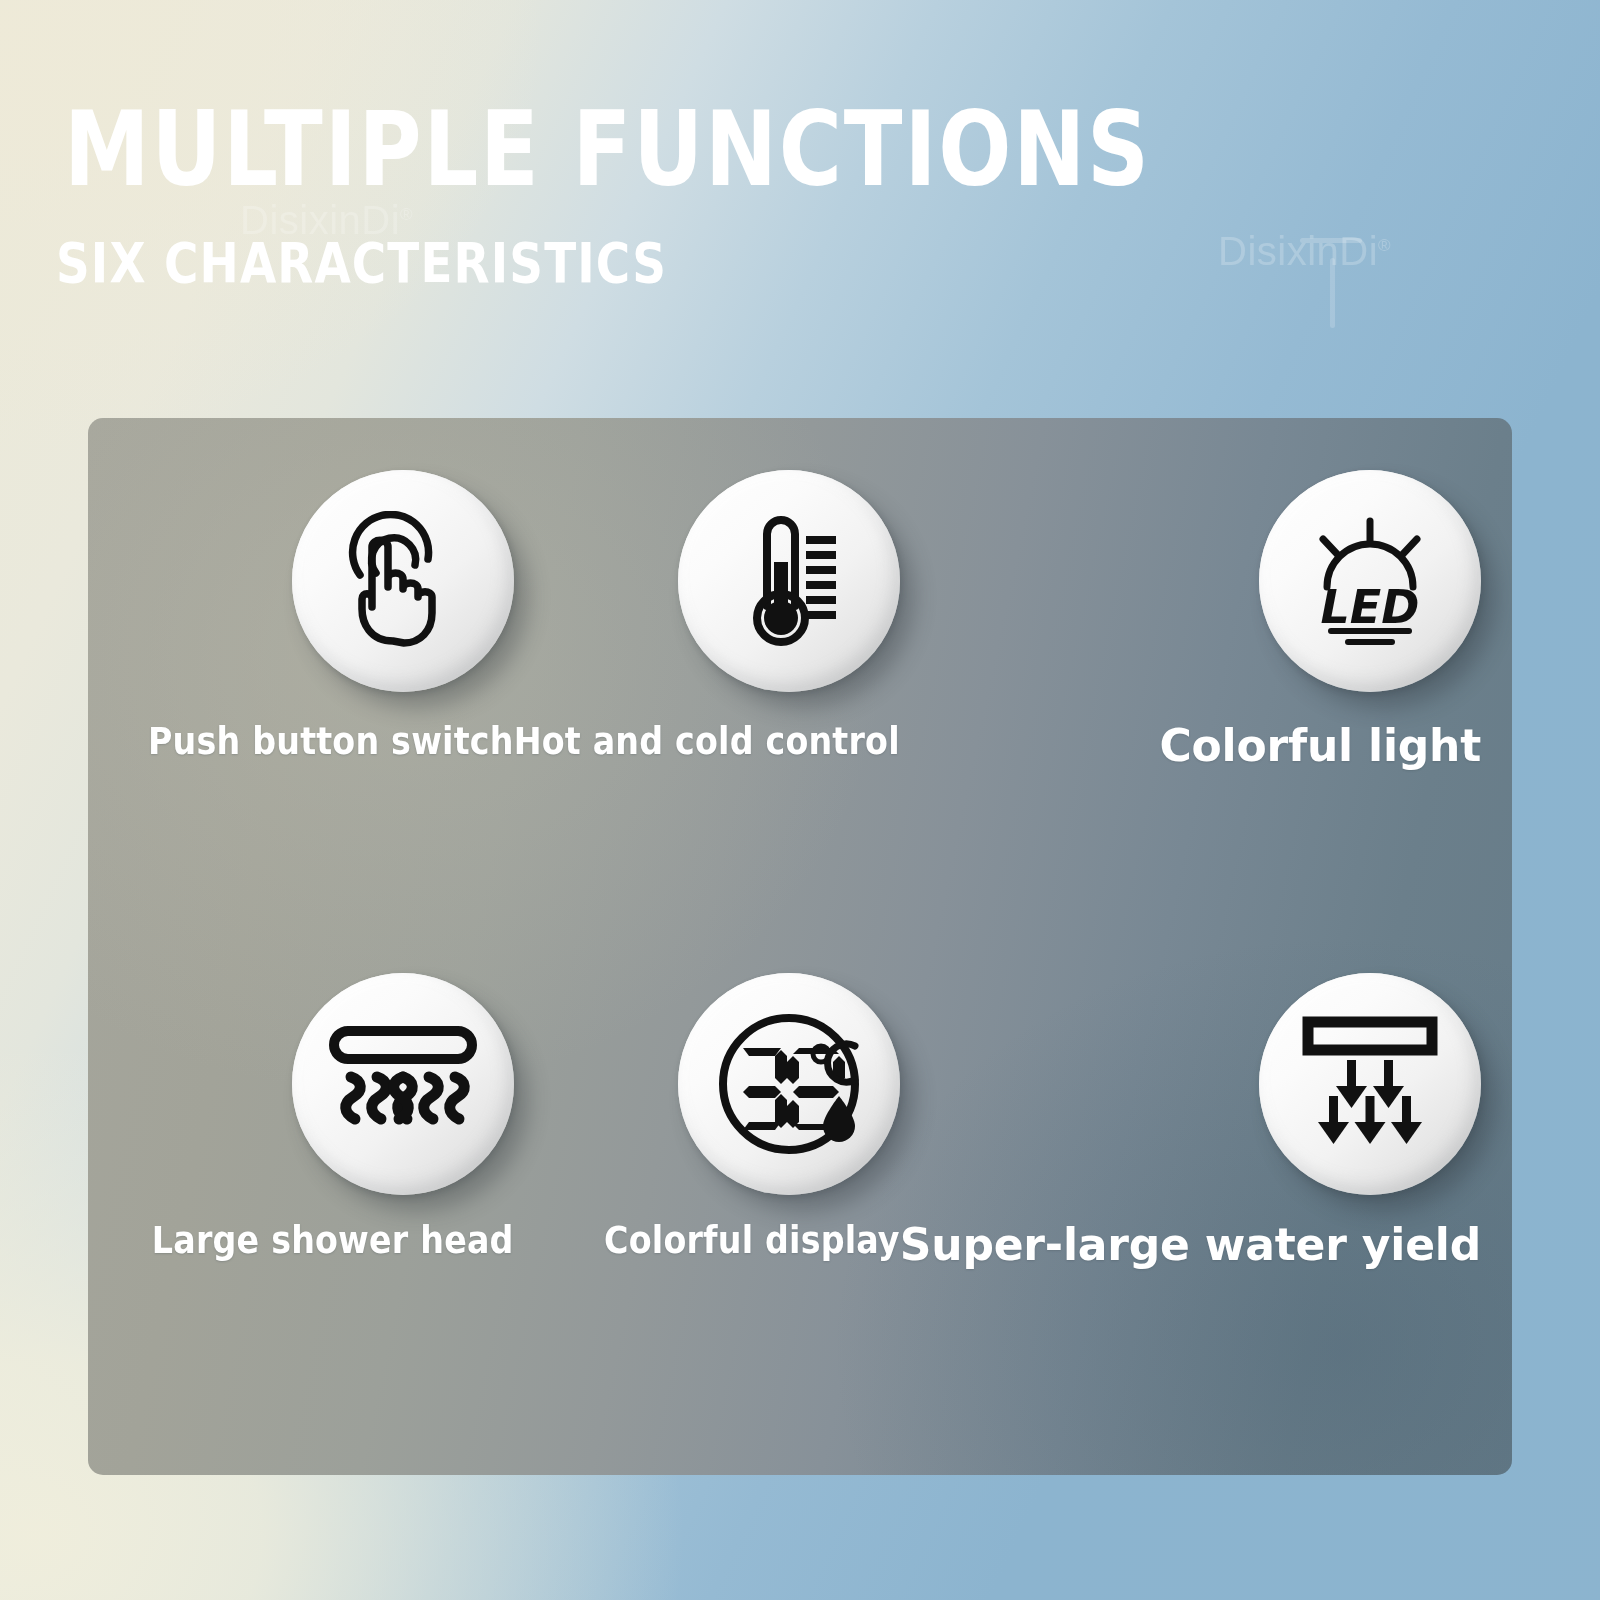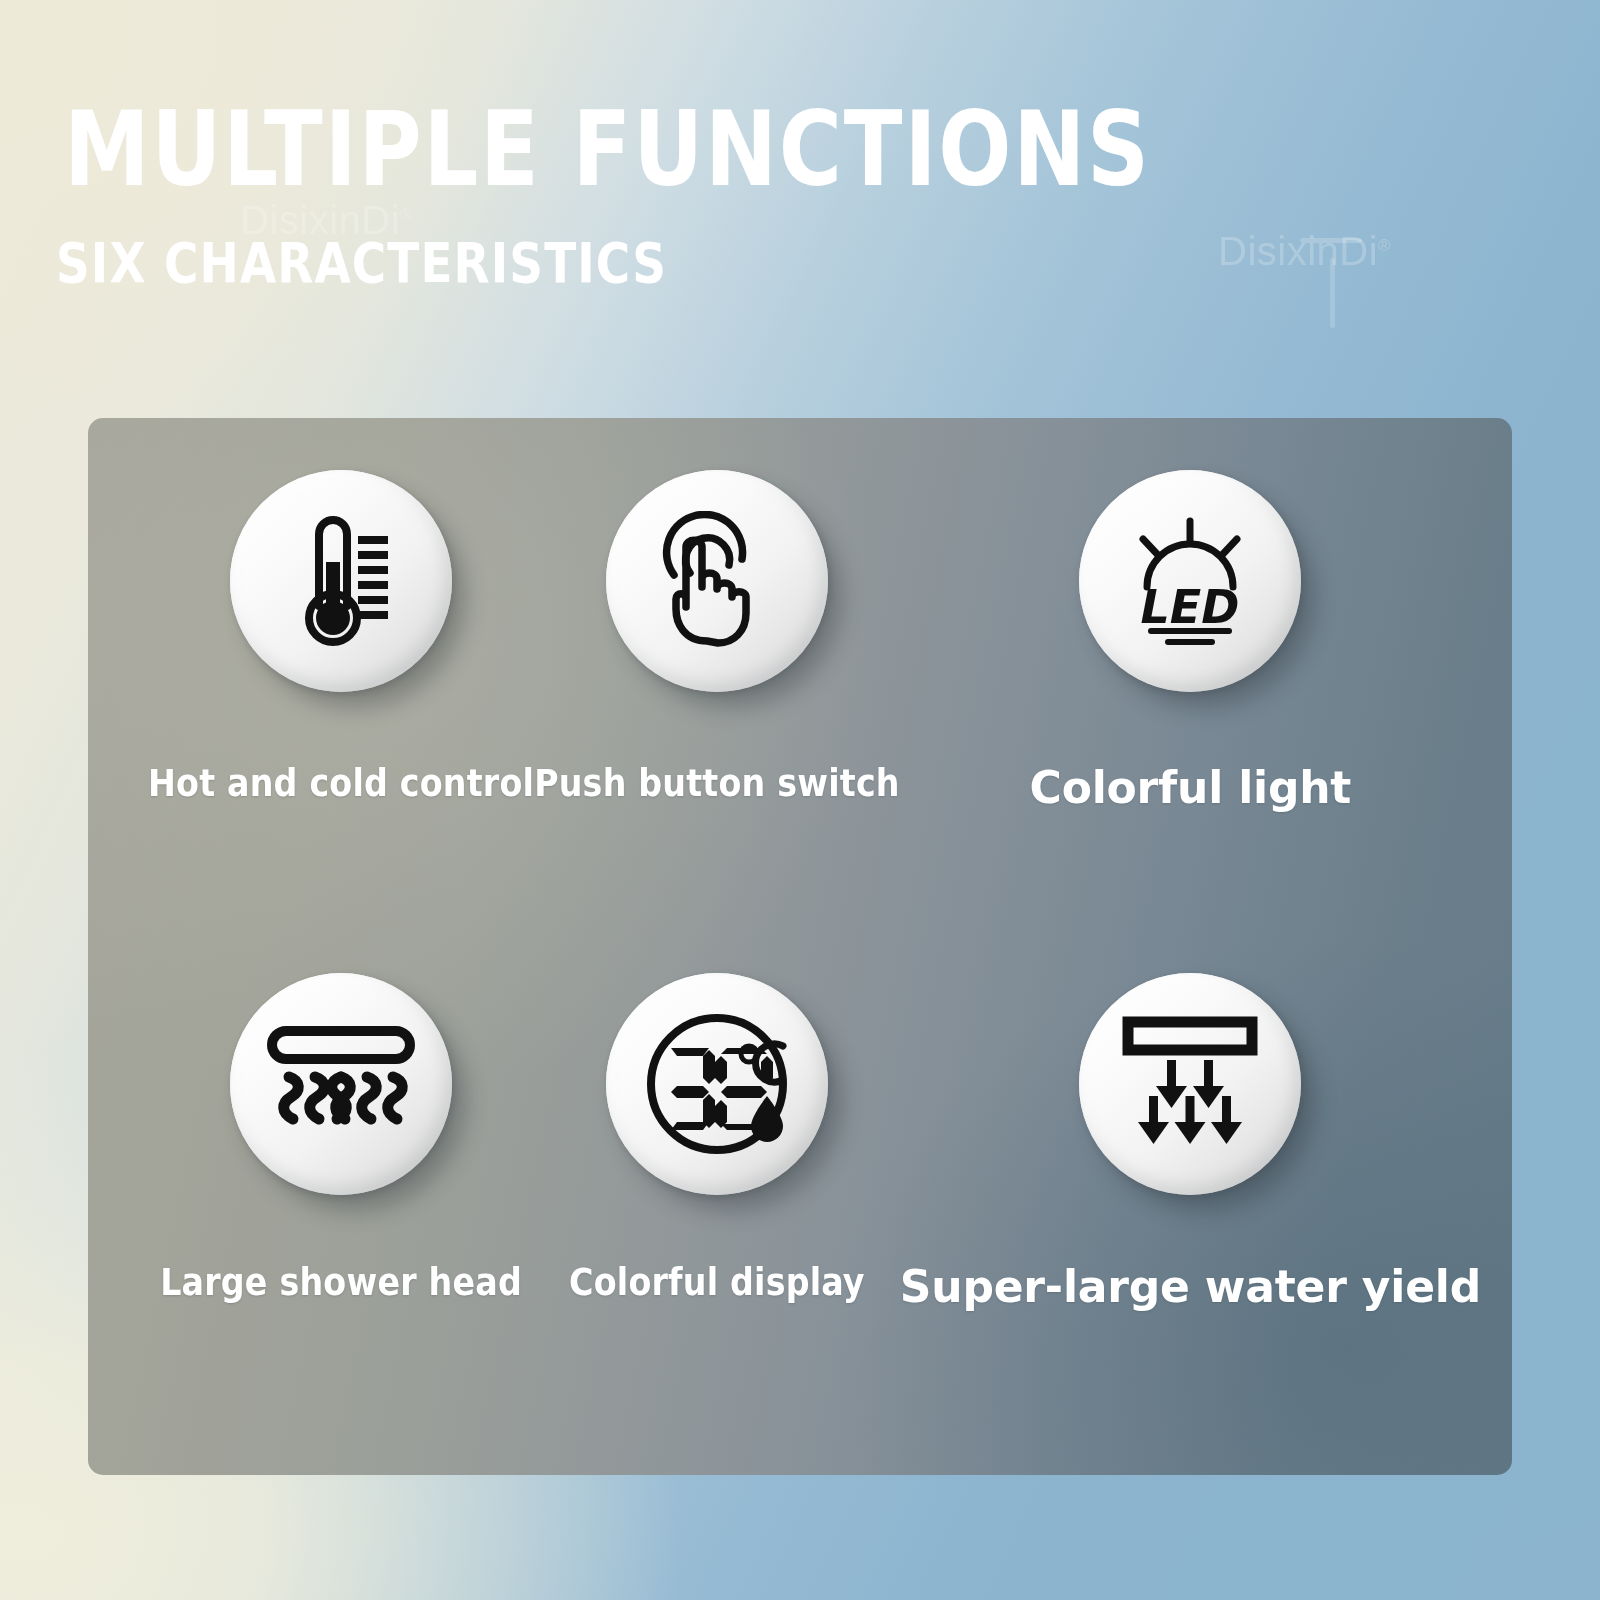--- a/index.html
+++ b/index.html
@@ -106,23 +106,22 @@
 
   .grid{
     position:absolute;inset:0;
     display:grid;
     grid-template-columns:repeat(3,1fr);
     grid-template-rows:1fr 1fr;
     padding:52px 60px 64px 60px;
     box-sizing:border-box;
   }
   .cell{
-    display:flex;flex-direction:column;align-items:center;justify-content:flex-start;
+    display:flex;flex-direction:column;align-items:flex-end;justify-content:flex-start;
     position:relative;
-    gap:42px;
   }
   .cell.r2{justify-content:flex-start;padding-top:32px;}
 
   .badge{
     width:222px;height:222px;border-radius:50%;
     background:linear-gradient(138deg,#ffffff 0%,#fbfbfb 30%,#f2f2f2 58%,#e3e3e3 82%,#d5d6d6 100%);
     box-shadow:
       14px 16px 22px rgba(40,48,54,.32),
       2px 3px 6px rgba(40,48,54,.18),
       inset -6px -8px 16px rgba(160,163,166,.35),
@@ -174,62 +173,62 @@
   <div class="subtitle">SIX CHARACTERISTICS</div>
 </div>
 
 <div class="panel">
   <div class="panel-shade"></div>
   <div class="grid">
 
     <div class="cell">
       <div class="badge">
         <span>
-          <svg width="122" height="142" viewBox="0 0 122 142">
-            <g fill="none" stroke="#111" stroke-width="8">
-              <path d="M39 96 L39 24 A14 14 0 0 1 67 24 L67 96" stroke-linecap="round"></path>
-            </g>
-            <circle cx="53" cy="108" r="24" fill="none" stroke="#111" stroke-width="8"></circle>
-            <circle cx="53" cy="108" r="17" fill="#111"></circle>
-            <rect x="46" y="52" width="14" height="58" fill="#111"></rect>
-            <g fill="#111">
-              <rect x="78" y="26" width="30" height="8"></rect>
-              <rect x="78" y="41" width="30" height="8"></rect>
-              <rect x="78" y="56" width="30" height="8"></rect>
-              <rect x="78" y="71" width="30" height="8"></rect>
-              <rect x="78" y="86" width="30" height="8"></rect>
-              <rect x="78" y="101" width="30" height="8"></rect>
-            </g>
-          </svg>
-        </span>
-      </div>
-      <div class="caption narrow">Hot and cold control</div>
-    </div>
-
-    <div class="cell">
-      <div class="badge">
-        <span>
           <svg width="130" height="140" viewBox="0 0 130 140" fill="none" stroke="#111" stroke-width="7.5" stroke-linecap="round" stroke-linejoin="round">
             <path d="M22 64 A38 38 0 1 1 90 48"></path>
             <path d="M38 62 A22 22 0 1 1 77 54"></path>
             <path d="M55 130 C32 130 24 112 24 98 L24 88 C24 81 34 81 34 88 L34 96
                      L34 36 C34 27 50 27 50 36 L50 76
                      L50 68 C50 60 65 60 65 68 L65 78
                      C65 70 80 70 80 78 L80 86
                      C80 79 94 79 94 86 L94 102
                      C94 120 82 132 66 132 Z"></path>
           </svg>
         </span>
       </div>
       <div class="caption narrow">Push button switch</div>
     </div>
 
     <div class="cell">
       <div class="badge">
         <span>
+          <svg width="122" height="142" viewBox="0 0 122 142">
+            <g fill="none" stroke="#111" stroke-width="8">
+              <path d="M39 96 L39 24 A14 14 0 0 1 67 24 L67 96" stroke-linecap="round"></path>
+            </g>
+            <circle cx="53" cy="108" r="24" fill="none" stroke="#111" stroke-width="8"></circle>
+            <circle cx="53" cy="108" r="17" fill="#111"></circle>
+            <rect x="46" y="52" width="14" height="58" fill="#111"></rect>
+            <g fill="#111">
+              <rect x="78" y="26" width="30" height="8"></rect>
+              <rect x="78" y="41" width="30" height="8"></rect>
+              <rect x="78" y="56" width="30" height="8"></rect>
+              <rect x="78" y="71" width="30" height="8"></rect>
+              <rect x="78" y="86" width="30" height="8"></rect>
+              <rect x="78" y="101" width="30" height="8"></rect>
+            </g>
+          </svg>
+        </span>
+      </div>
+      <div class="caption narrow">Hot and cold control</div>
+    </div>
+
+    <div class="cell">
+      <div class="badge">
+        <span>
           <svg width="134" height="132" viewBox="0 0 134 132">
             <g stroke="#111" stroke-width="7" stroke-linecap="round" fill="none">
               <line x1="67" y1="6" x2="67" y2="28"></line>
               <line x1="20" y1="24" x2="35" y2="40"></line>
               <line x1="114" y1="24" x2="99" y2="40"></line>
               <path d="M24 72 A43 43 0 0 1 110 72"></path>
             </g>
             <text x="67" y="108" text-anchor="middle" font-family="'DejaVu Sans','Liberation Sans',sans-serif" font-size="46" font-weight="700" font-style="italic" fill="#111">LED</text>
             <g fill="#111">
               <rect x="25" y="113" width="84" height="6" rx="3"></rect>

